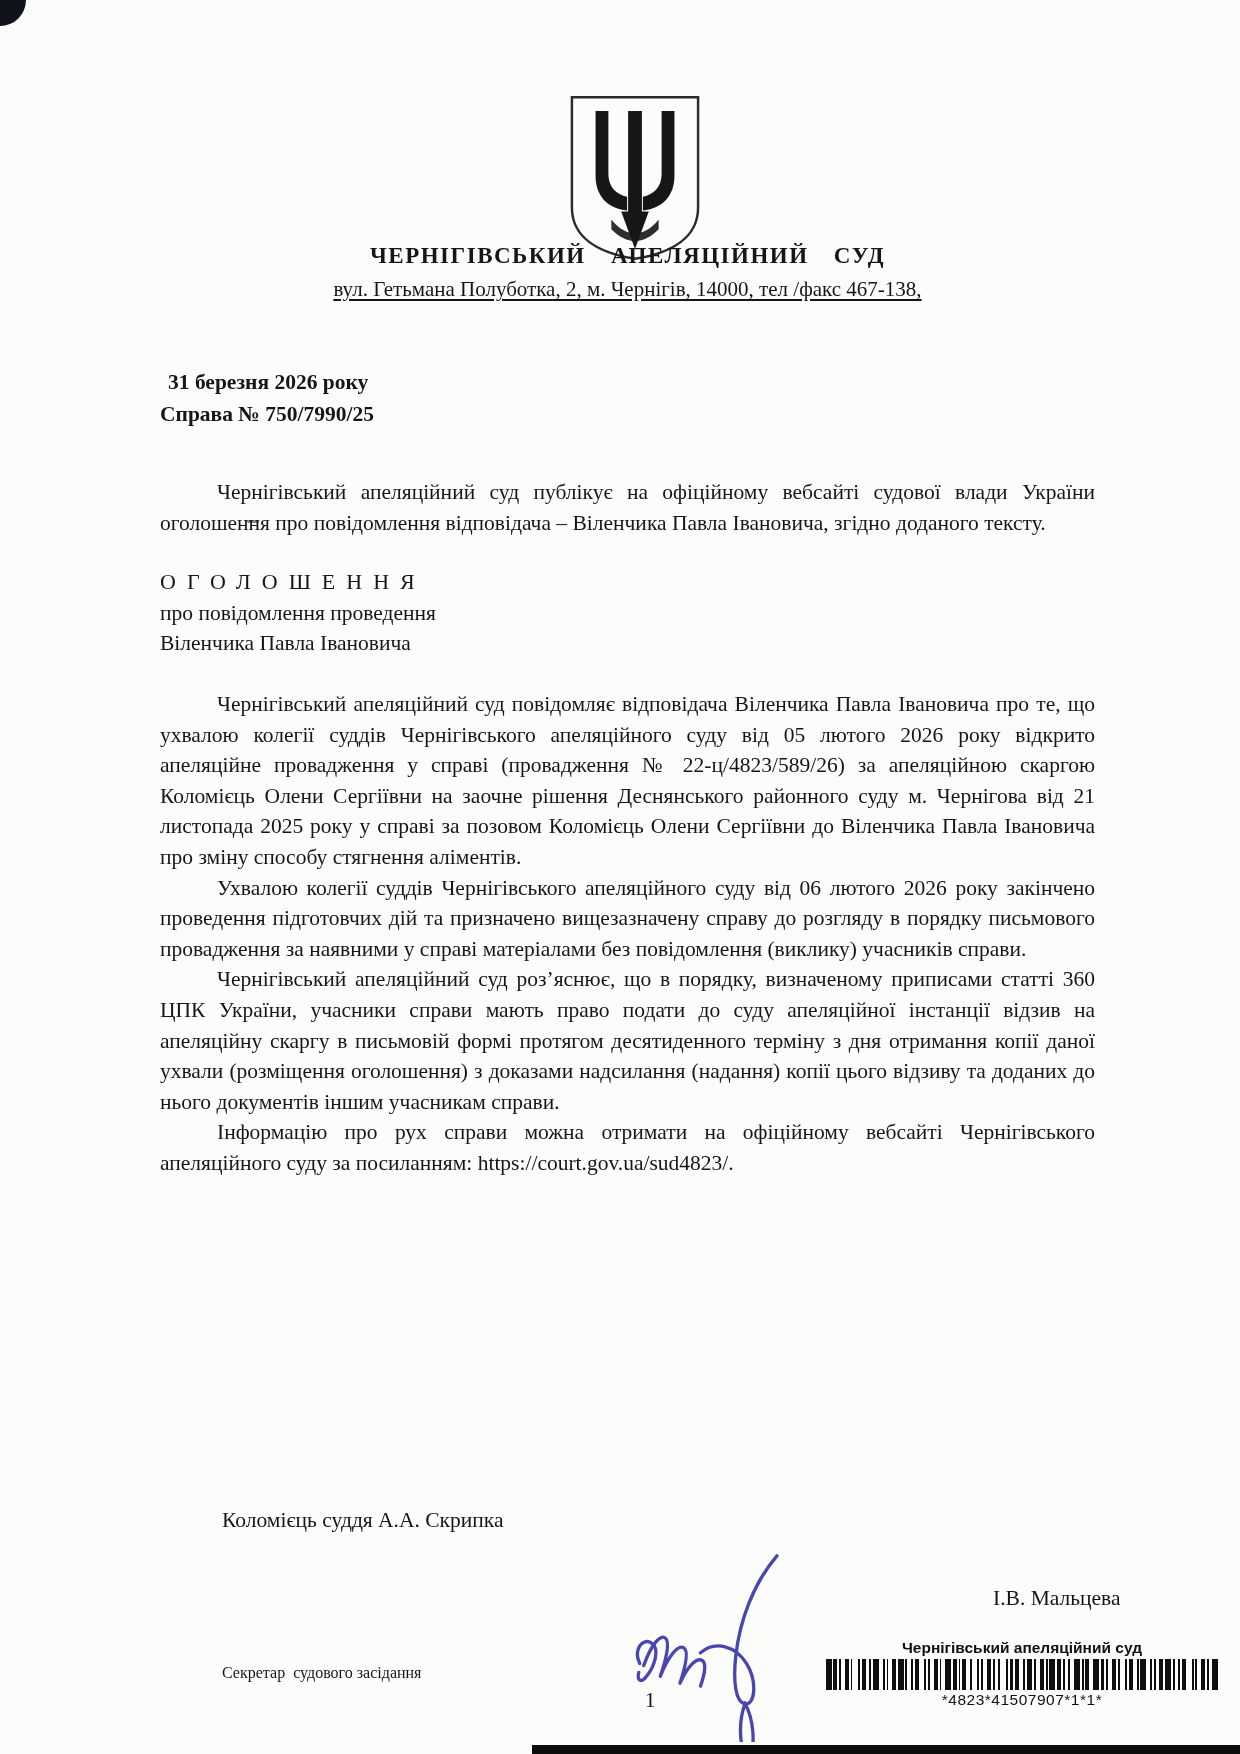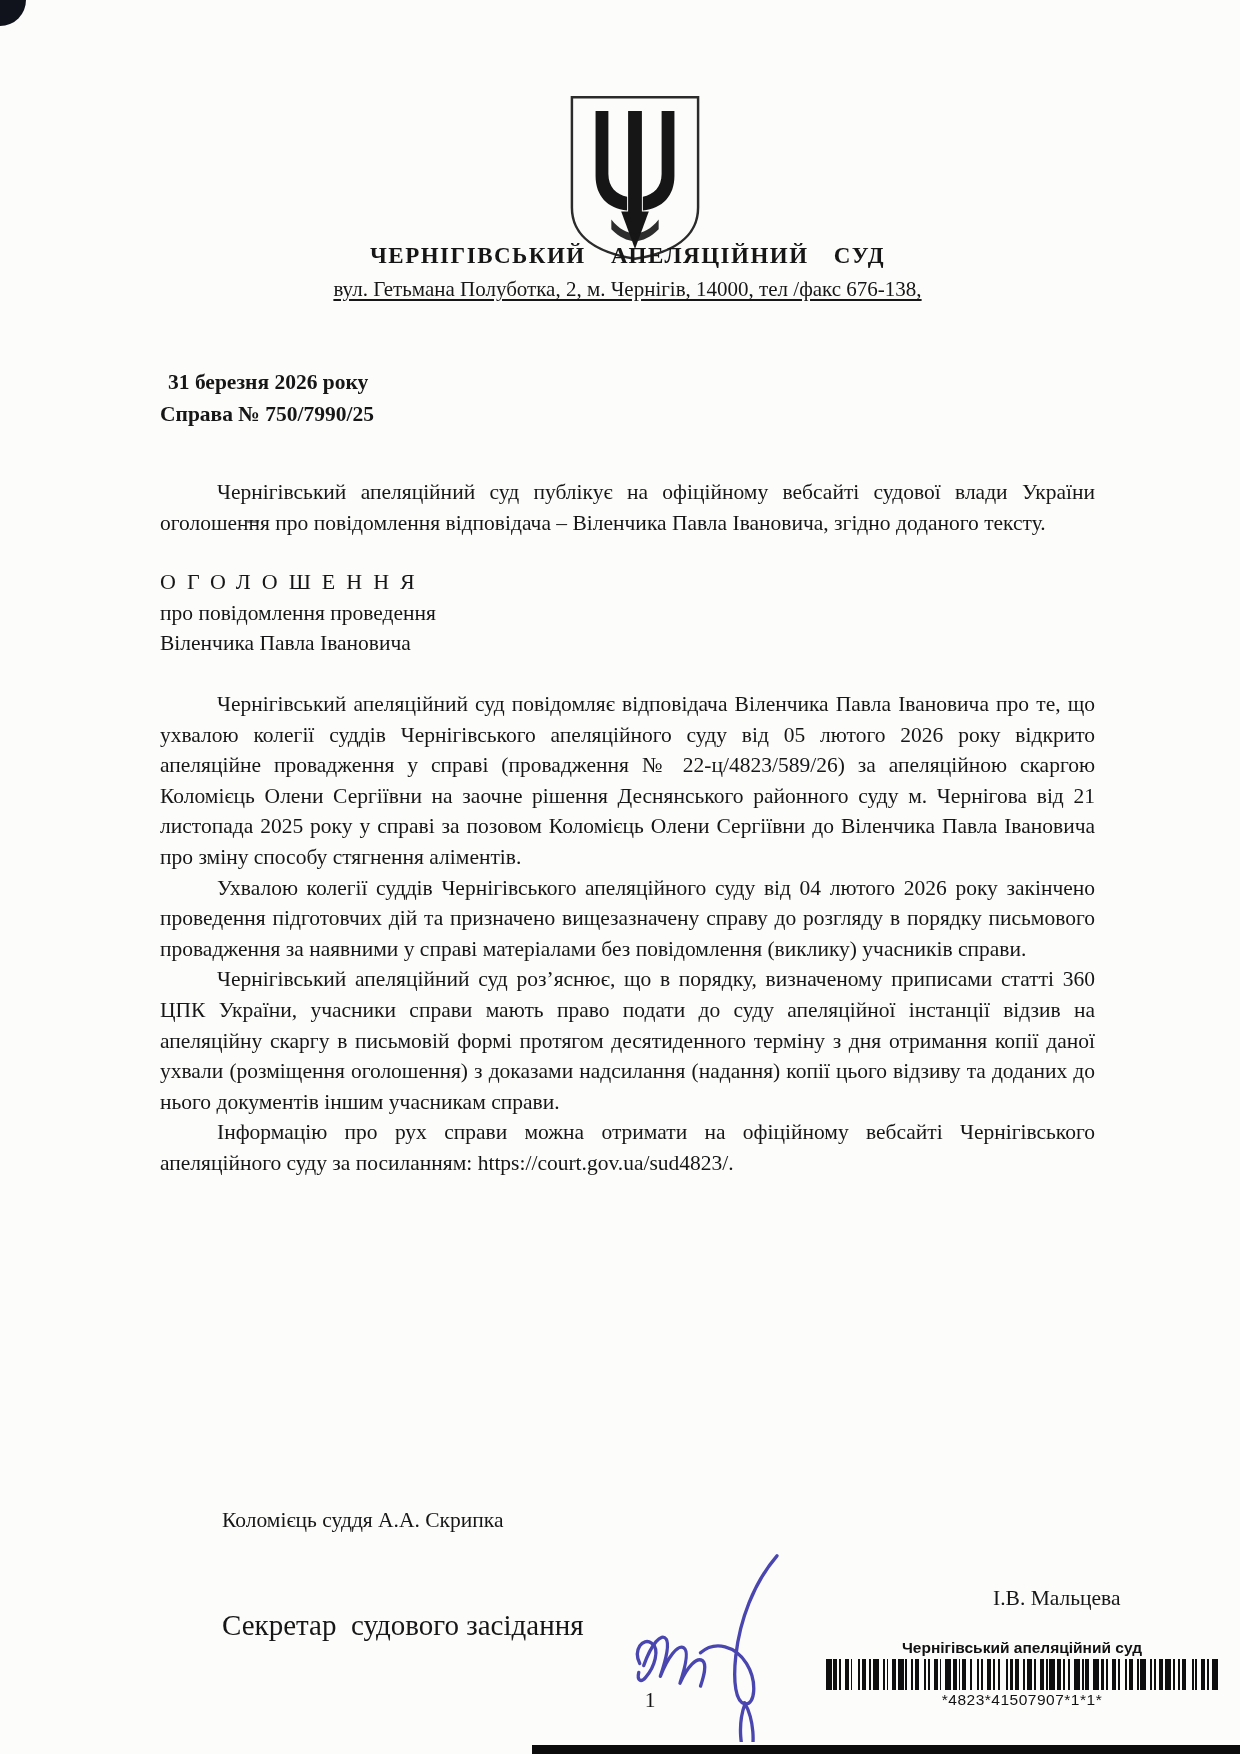--- a/index.html
+++ b/index.html
@@ -60,22 +60,22 @@
   .announce-title{
     font-size:22px;letter-spacing:11px;line-height:30.6px;
   }
   .announce-sub{font-size:21.5px;line-height:30.6px;}
   
   .sig-judge{
     position:absolute;left:222px;top:1508px;
     font-size:21.5px;
   }
   .sig-secretary-label{
-    position:absolute;left:222px;top:1609px;
-    font-size:29px;white-space:pre-wrap;
+    position:absolute;left:222px;top:1664px;
+    font-size:16px;white-space:pre-wrap;
   }
   .sig-secretary-name{
     position:absolute;left:993px;top:1586px;
     font-size:21.5px;
   }
   .signature-ink{
     position:absolute;left:626px;top:1546px;width:200px;height:196px;
   }
   .signature-ink svg{width:100%;height:100%;}
   
@@ -115,40 +115,40 @@
         <path d="M30,18 h13 v64 c0,13 8,21 19,23 v14 c-20,-2 -32,-15 -32,-35 z"></path>
         <path d="M110,18 h-13 v64 c0,13 -8,21 -19,23 v14 c20,-2 32,-15 32,-35 z"></path>
         <path d="M46,128 c8,10 16,14 24,14 c8,0 16,-4 24,-14 v10 c-8,8 -16,12 -24,12 c-8,0 -16,-4 -24,-12 z" fill-opacity="0.9"></path>
       </g>
     </svg>
   </div>
 
   <div class="header">
     <div class="court-name">ЧЕРНІГІВСЬКИЙ АПЕЛЯЦІЙНИЙ СУД</div>
     <div class="address-line">
-      <span class="u">вул. Гетьмана Полуботка, 2, м. Чернігів, 14000, тел /факс 676-138,</span>
+      <span class="u">вул. Гетьмана Полуботка, 2, м. Чернігів, 14000, тел /факс 467-138,</span>
     </div>
   </div>
 
   <div class="ref">
     <div>31 березня 2026 року</div>
     <div>Справа № 750/7990/25</div>
   </div>
 
   <div class="speck-dash"></div>
 
   <div class="content">
     <p>Чернігівський апеляційний суд публікує на офіційному вебсайті судової влади України оголошення про повідомлення відповідача – Віленчика Павла Івановича, згідно доданого тексту.</p>
     <div class="announce">
       <div class="announce-title">ОГОЛОШЕННЯ</div>
       <div class="announce-sub">про повідомлення проведення</div>
       <div class="announce-sub">Віленчика Павла Івановича</div>
     </div>
     <p>Чернігівський апеляційний суд повідомляє відповідача Віленчика Павла Івановича про те, що ухвалою колегії суддів Чернігівського апеляційного суду від 05 лютого 2026 року відкрито апеляційне провадження у справі (провадження № 22-ц/4823/589/26) за апеляційною скаргою Коломієць Олени Сергіївни на заочне рішення Деснянського районного суду м. Чернігова від 21 листопада 2025 року у справі за позовом Коломієць Олени Сергіївни до Віленчика Павла Івановича про зміну способу стягнення аліментів.</p>
-    <p>Ухвалою колегії суддів Чернігівського апеляційного суду від 04 лютого 2026 року закінчено проведення підготовчих дій та призначено вищезазначену справу до розгляду в порядку письмового провадження за наявними у справі матеріалами без повідомлення (виклику) учасників справи.</p>
+    <p>Ухвалою колегії суддів Чернігівського апеляційного суду від 06 лютого 2026 року закінчено проведення підготовчих дій та призначено вищезазначену справу до розгляду в порядку письмового провадження за наявними у справі матеріалами без повідомлення (виклику) учасників справи.</p>
     <p>Чернігівський апеляційний суд роз’яснює, що в порядку, визначеному приписами статті 360 ЦПК України, учасники справи мають право подати до суду апеляційної інстанції відзив на апеляційну скаргу в письмовій формі протягом десятиденного терміну з дня отримання копії даної ухвали (розміщення оголошення) з доказами надсилання (надання) копії цього відзиву та доданих до нього документів іншим учасникам справи.</p>
     <p>Інформацію про рух справи можна отримати на офіційному вебсайті Чернігівського апеляційного суду за посиланням: https://court.gov.ua/sud4823/.</p>
   </div>
 
   <div class="sig-judge">Коломієць суддя А.А. Скрипка</div>
   <div class="sig-secretary-label">Секретар  судового засідання</div>
   <div class="sig-secretary-name">І.В. Мальцева</div>
 
   <div class="signature-ink">
     <svg viewBox="0 0 200 200">

